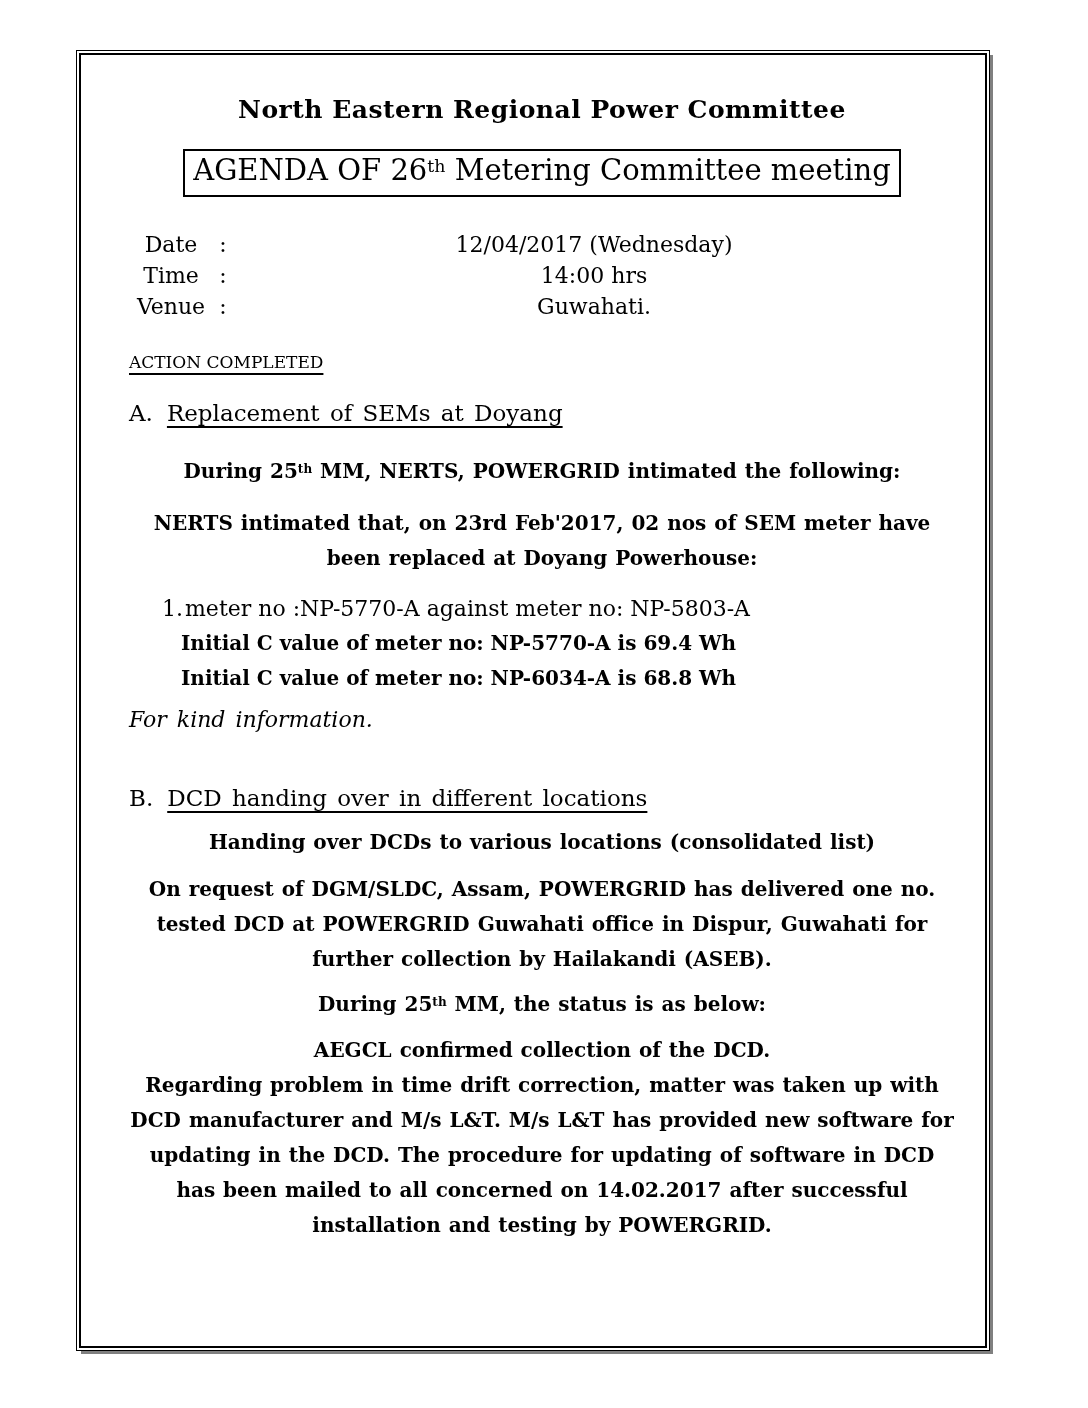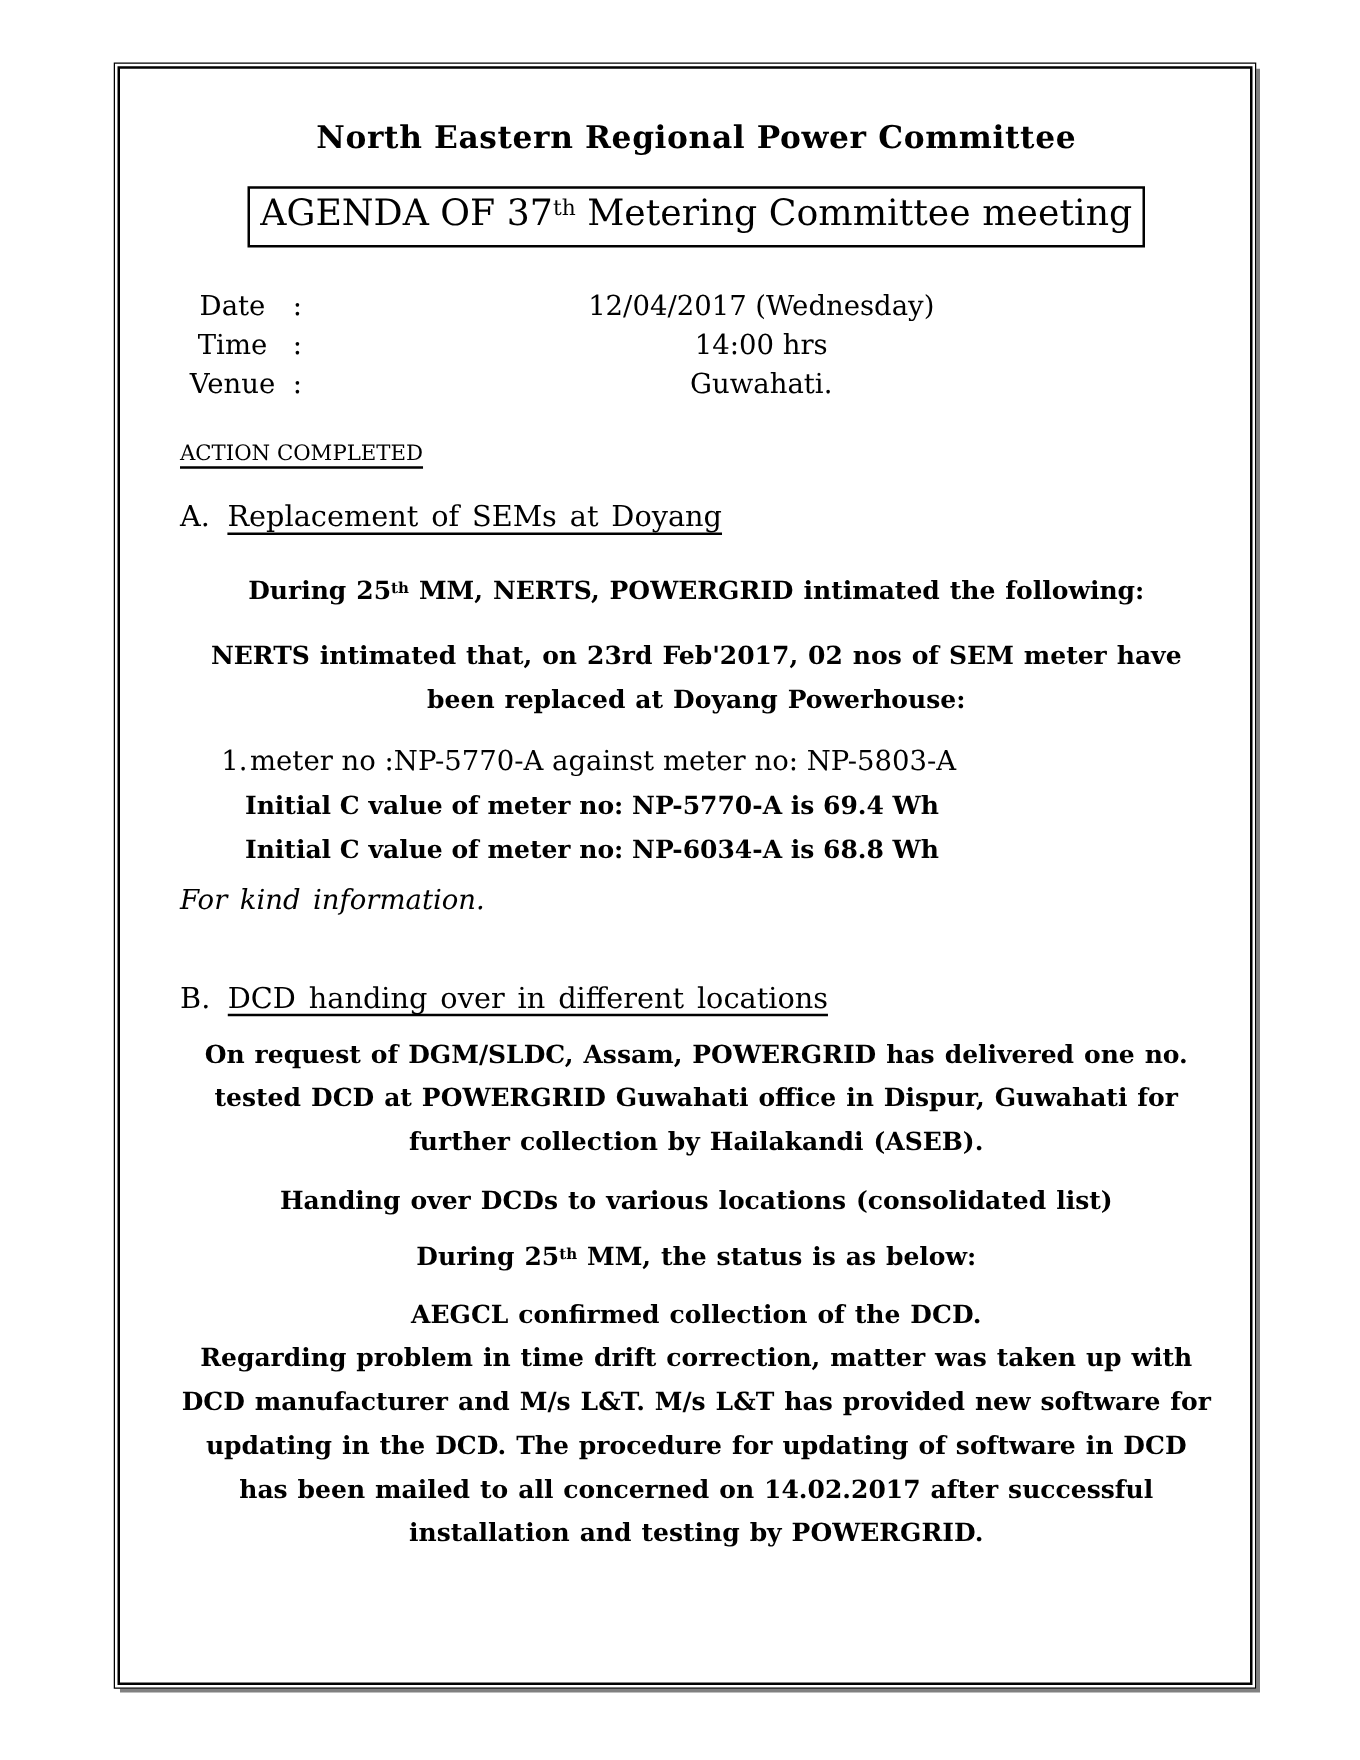--- a/index.html
+++ b/index.html
@@ -5,21 +5,21 @@
   * { margin: 0; padding: 0; box-sizing: border-box; }
   html, body { background: #ffffff; }
   body {
     width: 1088px; height: 1408px;
     position: relative;
     font-family: "DejaVu Serif", "Liberation Serif", serif;
     color: #000;
   }
   .frame-outer {
     position: absolute;
-    left: 91px; top: 50px;
+    left: 76px; top: 50px;
     width: 914px; height: 1301px;
     border: 1px solid #000;
     padding: 2px;
     background: #fff;
     box-shadow: 4px 4px 0 -1px #808080;
   }
   .frame-inner {
     width: 100%; height: 100%;
     border: 2px solid #000;
     padding: 40px 30px 0 48px;
@@ -102,21 +102,21 @@
 </style>
 </head>
 <body>
 
 <div class="frame-outer">
   <div class="frame-inner">
 
     <div class="committee-title">North Eastern Regional Power Committee</div>
 
     <div class="agenda-wrap">
-      <div class="agenda-box"><span>AGENDA OF 37</span><span class="sup">th</span><span> Metering Committee meeting</span></div>
+      <div class="agenda-box"><span>AGENDA OF 26</span><span class="sup">th</span><span> Metering Committee meeting</span></div>
     </div>
 
     <div class="meeting-info">
       <div class="meeting-row">
         <span>Date</span>
           <span>:</span>
           <span>12/04/2017 (Wednesday)</span>
       </div>
       <div class="meeting-row">
         <span>Time</span>
@@ -147,23 +147,23 @@
 
     <div class="init-values">
       <div>Initial C value of meter no: NP-5770-A is 69.4 Wh</div>
       <div>Initial C value of meter no: NP-6034-A is 68.8 Wh</div>
     </div>
 
     <p class="note">For kind information.</p>
 
     <div class="section-heading sh-b"><span class="letter">B.</span><span class="u">DCD handing over in different locations</span></div>
 
+    <p class="bpara mt-12">Handing over DCDs to various locations (consolidated list)</p>
+
     <p class="bpara just mt-12">On request of DGM/SLDC, Assam, POWERGRID has delivered one no. tested DCD at POWERGRID Guwahati office in Dispur, Guwahati for further collection by Hailakandi (ASEB).</p>
-
-    <p class="bpara mt-12">Handing over DCDs to various locations (consolidated list)</p>
 
     <p class="bpara mt-10"><span>During 25</span><span class="sup">th</span><span> MM, the status is as below:</span></p>
 
     <p class="bpara mt-8">AEGCL confirmed collection of the DCD.</p>
 
     <p class="bpara just">Regarding problem in time drift correction, matter was taken up with DCD manufacturer and M/s L&amp;T. M/s L&amp;T has provided new software for updating in the DCD. The procedure for updating of software in DCD has been mailed to all concerned on 14.02.2017 after successful installation and testing by POWERGRID.</p>
 
   </div>
 </div>
 

